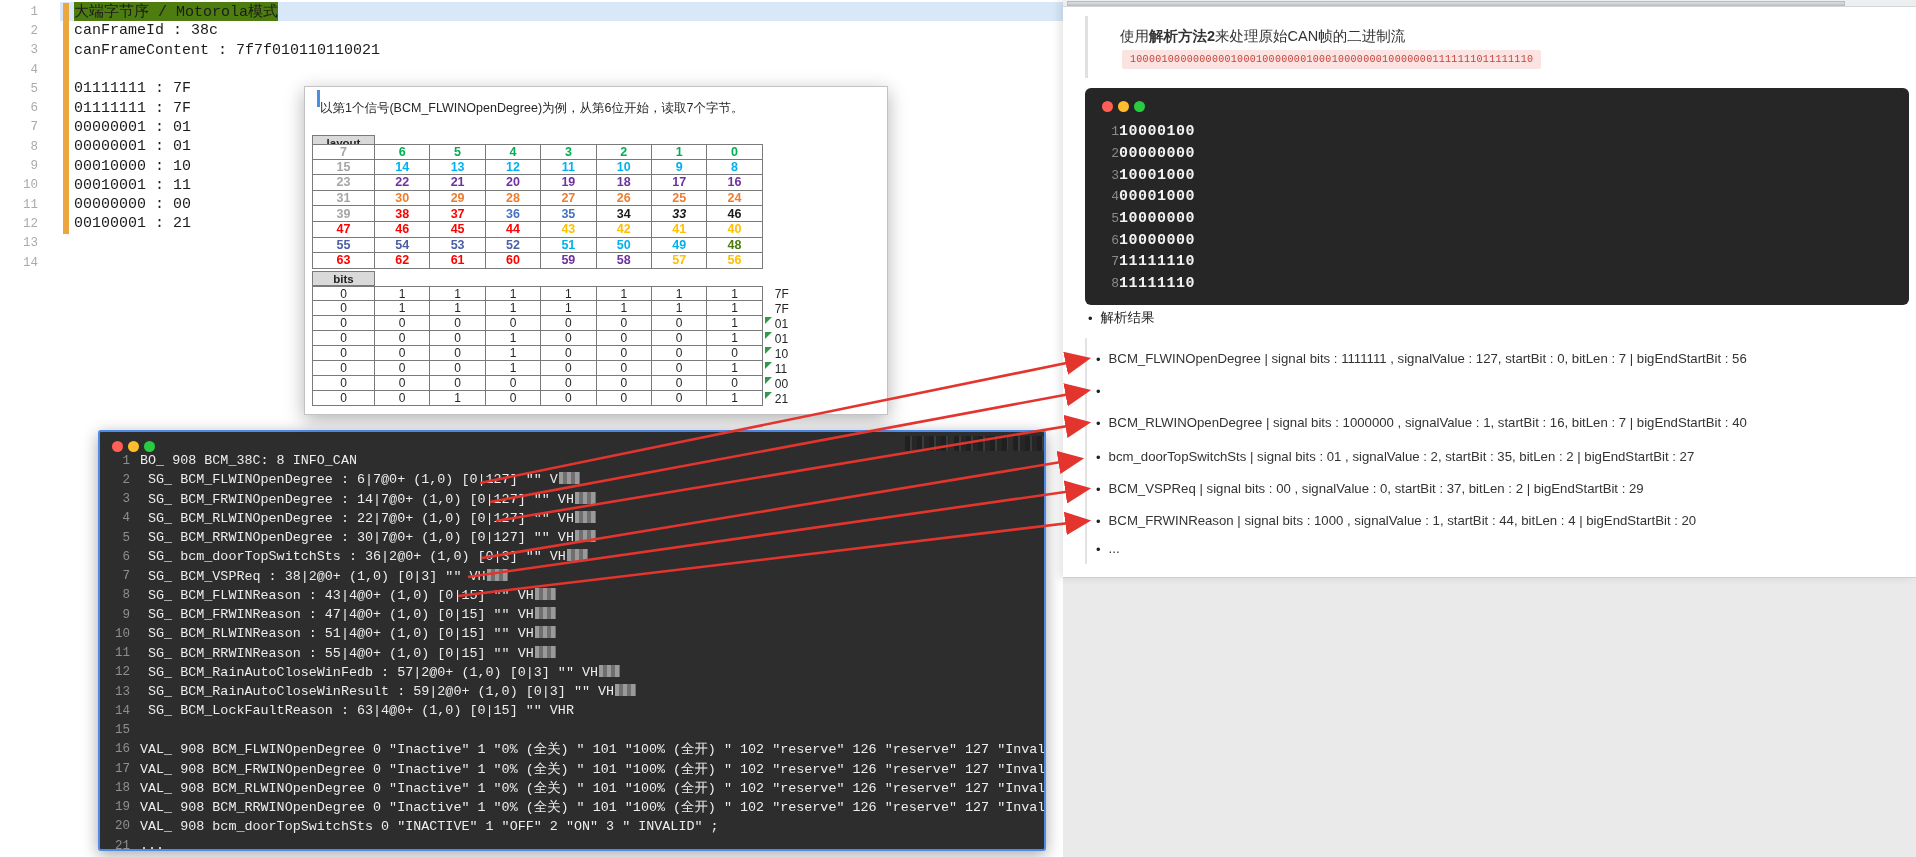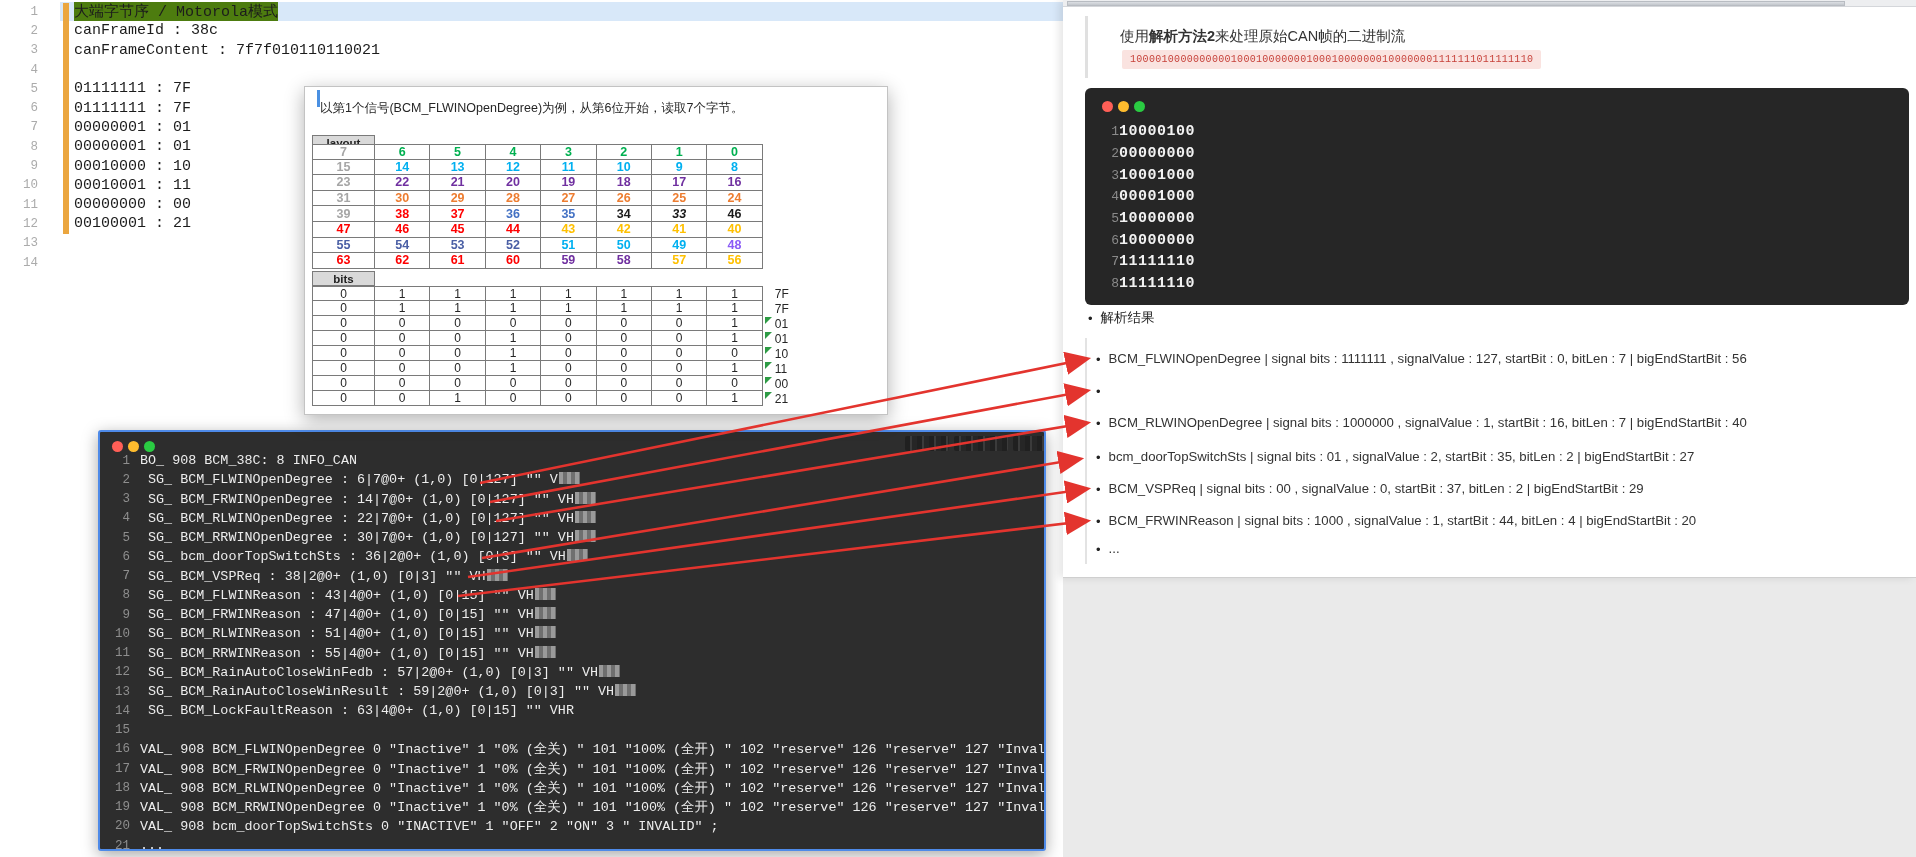--- a/index.html
+++ b/index.html
@@ -192,21 +192,21 @@
         <div class="bg-cell num" style="color: rgb(255, 192, 0);">42</div>
         <div class="bg-cell num" style="color: rgb(255, 192, 0);">41</div>
         <div class="bg-cell num" style="color: rgb(255, 192, 0);">40</div>
         <div class="bg-cell num first" style="color: rgb(74, 95, 165);">55</div>
         <div class="bg-cell num" style="color: rgb(74, 95, 165);">54</div>
         <div class="bg-cell num" style="color: rgb(74, 95, 165);">53</div>
         <div class="bg-cell num" style="color: rgb(74, 95, 165);">52</div>
         <div class="bg-cell num" style="color: rgb(0, 176, 240);">51</div>
         <div class="bg-cell num" style="color: rgb(0, 176, 240);">50</div>
         <div class="bg-cell num" style="color: rgb(0, 176, 240);">49</div>
-        <div class="bg-cell num" style="color: #8b5cf6;">48</div>
+        <div class="bg-cell num" style="color: #4d7c0f;">48</div>
         <div class="bg-cell num first" style="color: rgb(255, 0, 0);">63</div>
         <div class="bg-cell num" style="color: rgb(255, 0, 0);">62</div>
         <div class="bg-cell num" style="color: rgb(255, 0, 0);">61</div>
         <div class="bg-cell num" style="color: rgb(255, 0, 0);">60</div>
         <div class="bg-cell num" style="color: rgb(112, 48, 160);">59</div>
         <div class="bg-cell num" style="color: rgb(112, 48, 160);">58</div>
         <div class="bg-cell num" style="color: rgb(255, 192, 0);">57</div>
         <div class="bg-cell num" style="color: rgb(255, 192, 0);">56</div>
       </div>
     <div class="sheet-header" id="bits-header" style="left:7px; top:184px;">bits</div>

